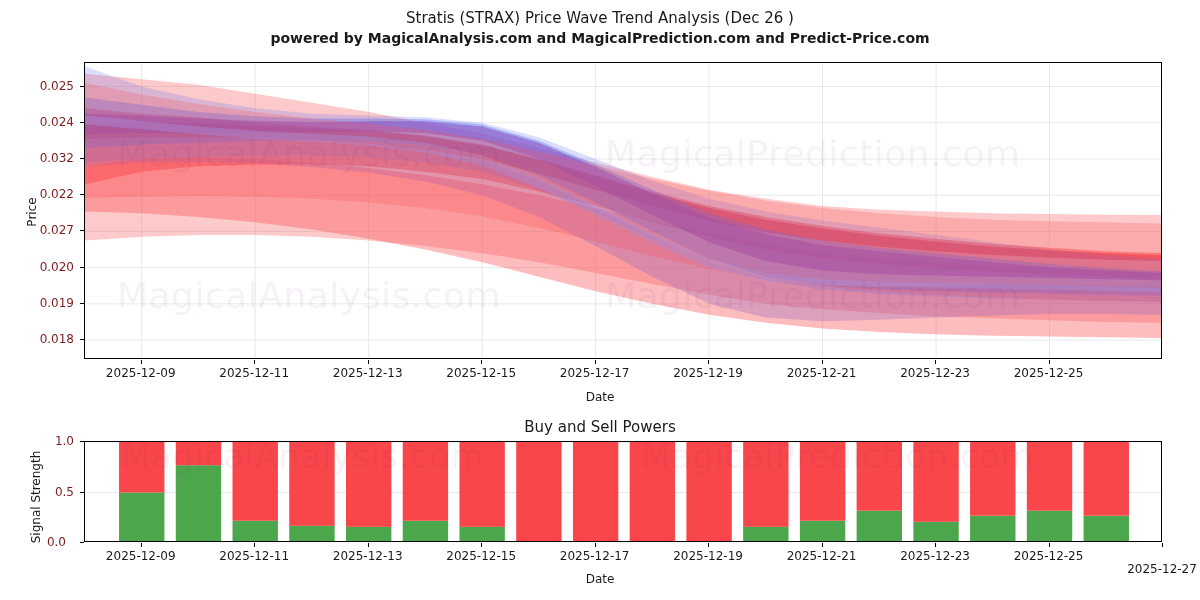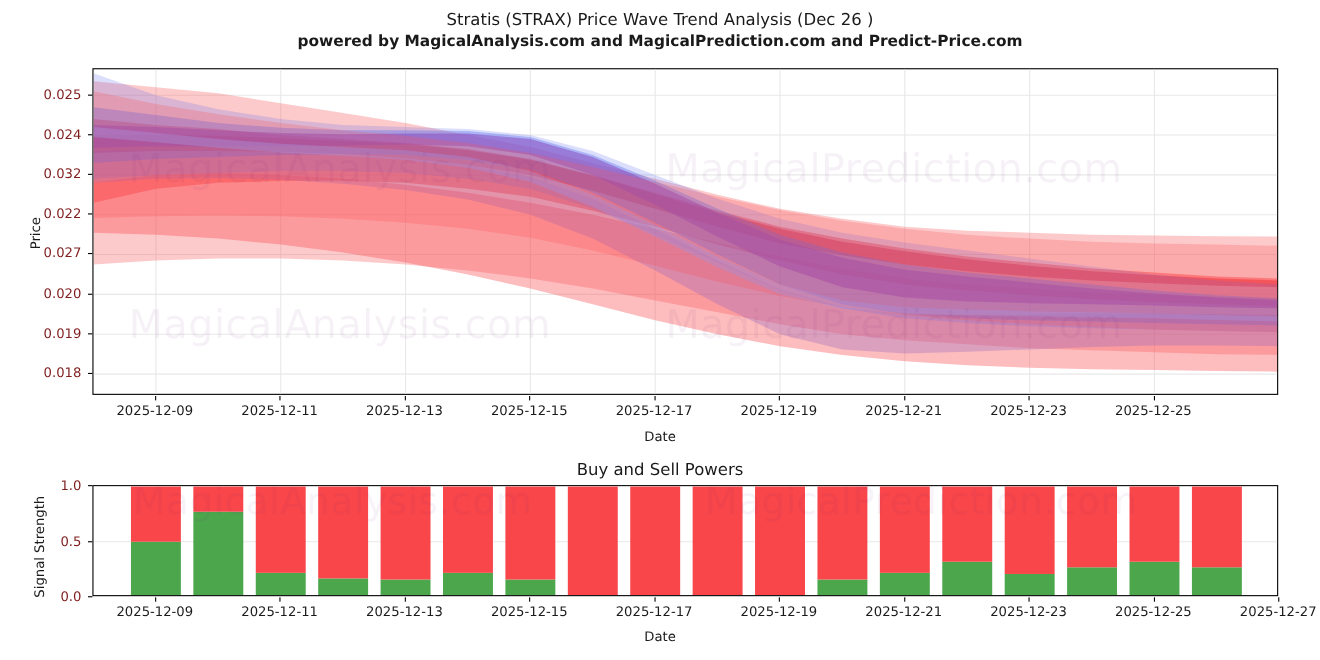--- a/index.html
+++ b/index.html
@@ -148,21 +148,21 @@
     <div class="wm" style="left:520px; top:212px;">MagicalPrediction.com</div>
   </div>
 
   <div class="xlabel" style="left:0; top:390px; width:1200px;">Date</div>
 
   <div class="sub-title">Buy and Sell Powers</div>
 
   <div class="ylabel" style="left:-24px; top:490px; width:120px;">Signal Strength</div>
 
   <div id="bot-ticks-y">
-      <div class="ytick" style="left: 20px; width: 54px; top: 542px;">0.0</div>
+      <div class="ytick" style="left: 12px; width: 54px; top: 542px;">0.0</div>
       <div class="tickmark tick-y" style="left: 80px; top: 542px;"></div>
       <div class="ytick" style="left: 20px; width: 54px; top: 491.5px;">0.5</div>
       <div class="tickmark tick-y" style="left: 80px; top: 491.5px;"></div>
       <div class="ytick" style="left: 20px; width: 54px; top: 441px;">1.0</div>
       <div class="tickmark tick-y" style="left: 80px; top: 441px;"></div>
     </div>
   <div id="bot-ticks-x">
       <div class="xtick" style="left: 140.737px; top: 549px;">2025-12-09</div>
       <div class="tickmark tick-x" style="left: 140.737px; top: 543px;"></div>
       <div class="xtick" style="left: 254.211px; top: 549px;">2025-12-11</div>
@@ -174,21 +174,21 @@
       <div class="xtick" style="left: 594.632px; top: 549px;">2025-12-17</div>
       <div class="tickmark tick-x" style="left: 594.632px; top: 543px;"></div>
       <div class="xtick" style="left: 708.105px; top: 549px;">2025-12-19</div>
       <div class="tickmark tick-x" style="left: 708.105px; top: 543px;"></div>
       <div class="xtick" style="left: 821.579px; top: 549px;">2025-12-21</div>
       <div class="tickmark tick-x" style="left: 821.579px; top: 543px;"></div>
       <div class="xtick" style="left: 935.053px; top: 549px;">2025-12-23</div>
       <div class="tickmark tick-x" style="left: 935.053px; top: 543px;"></div>
       <div class="xtick" style="left: 1048.53px; top: 549px;">2025-12-25</div>
       <div class="tickmark tick-x" style="left: 1048.53px; top: 543px;"></div>
-      <div class="xtick" style="left: 1162px; top: 549px;">2025-12-27</div>
+      <div class="xtick" style="left: 1162px; top: 562px;">2025-12-27</div>
       <div class="tickmark tick-x" style="left: 1162px; top: 543px;"></div>
     </div>
 
   <div class="plot" id="plot-bot" style="left:84px; top:441px; width:1078px; height:101px;">
     <svg id="svg-bot" width="1078" height="101" viewBox="0 0 1078 101" preserveAspectRatio="none">
         <g>
           <line x1="0" x2="1078" y1="101" y2="101" stroke="#e8e8e8" stroke-width="1"></line>
           <line x1="0" x2="1078" y1="50.5" y2="50.5" stroke="#e8e8e8" stroke-width="1"></line>
           <line x1="0" x2="1078" y1="0" y2="0" stroke="#e8e8e8" stroke-width="1"></line>
         </g>

